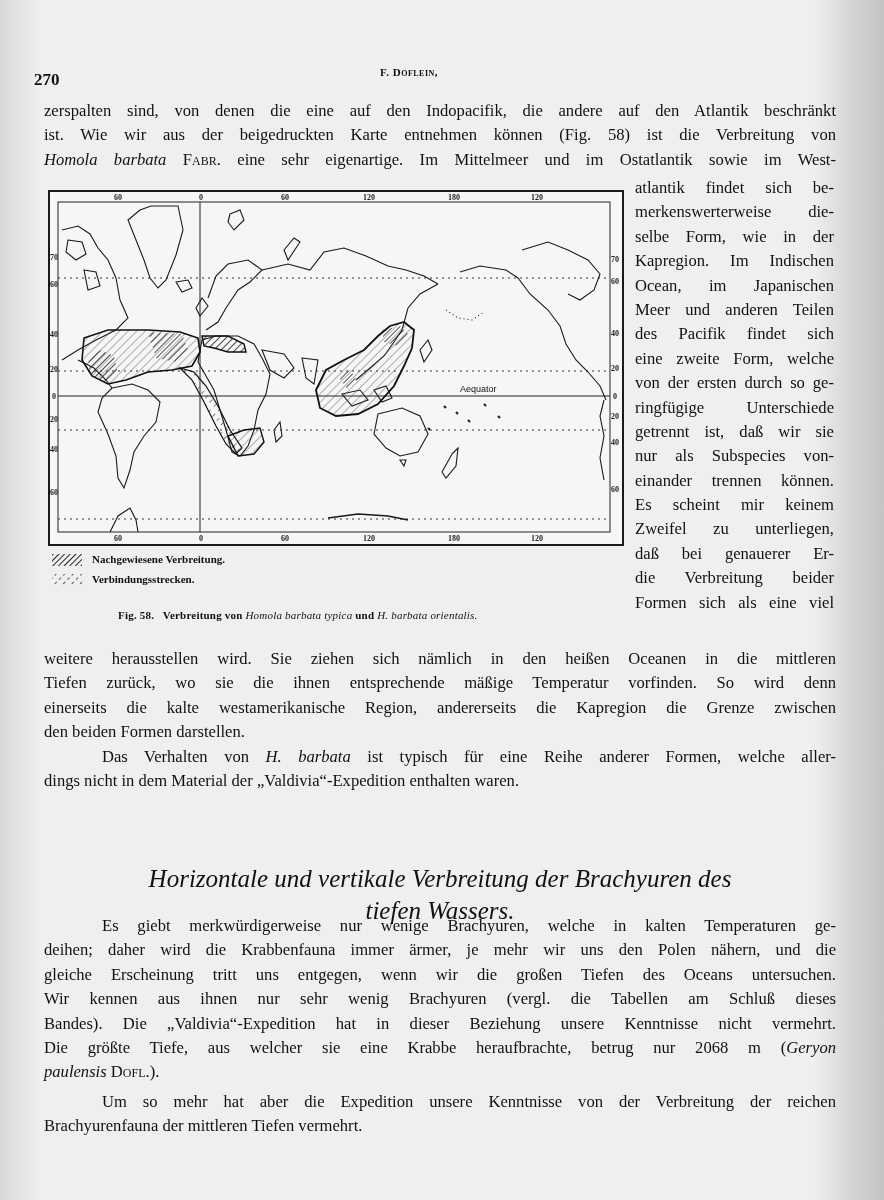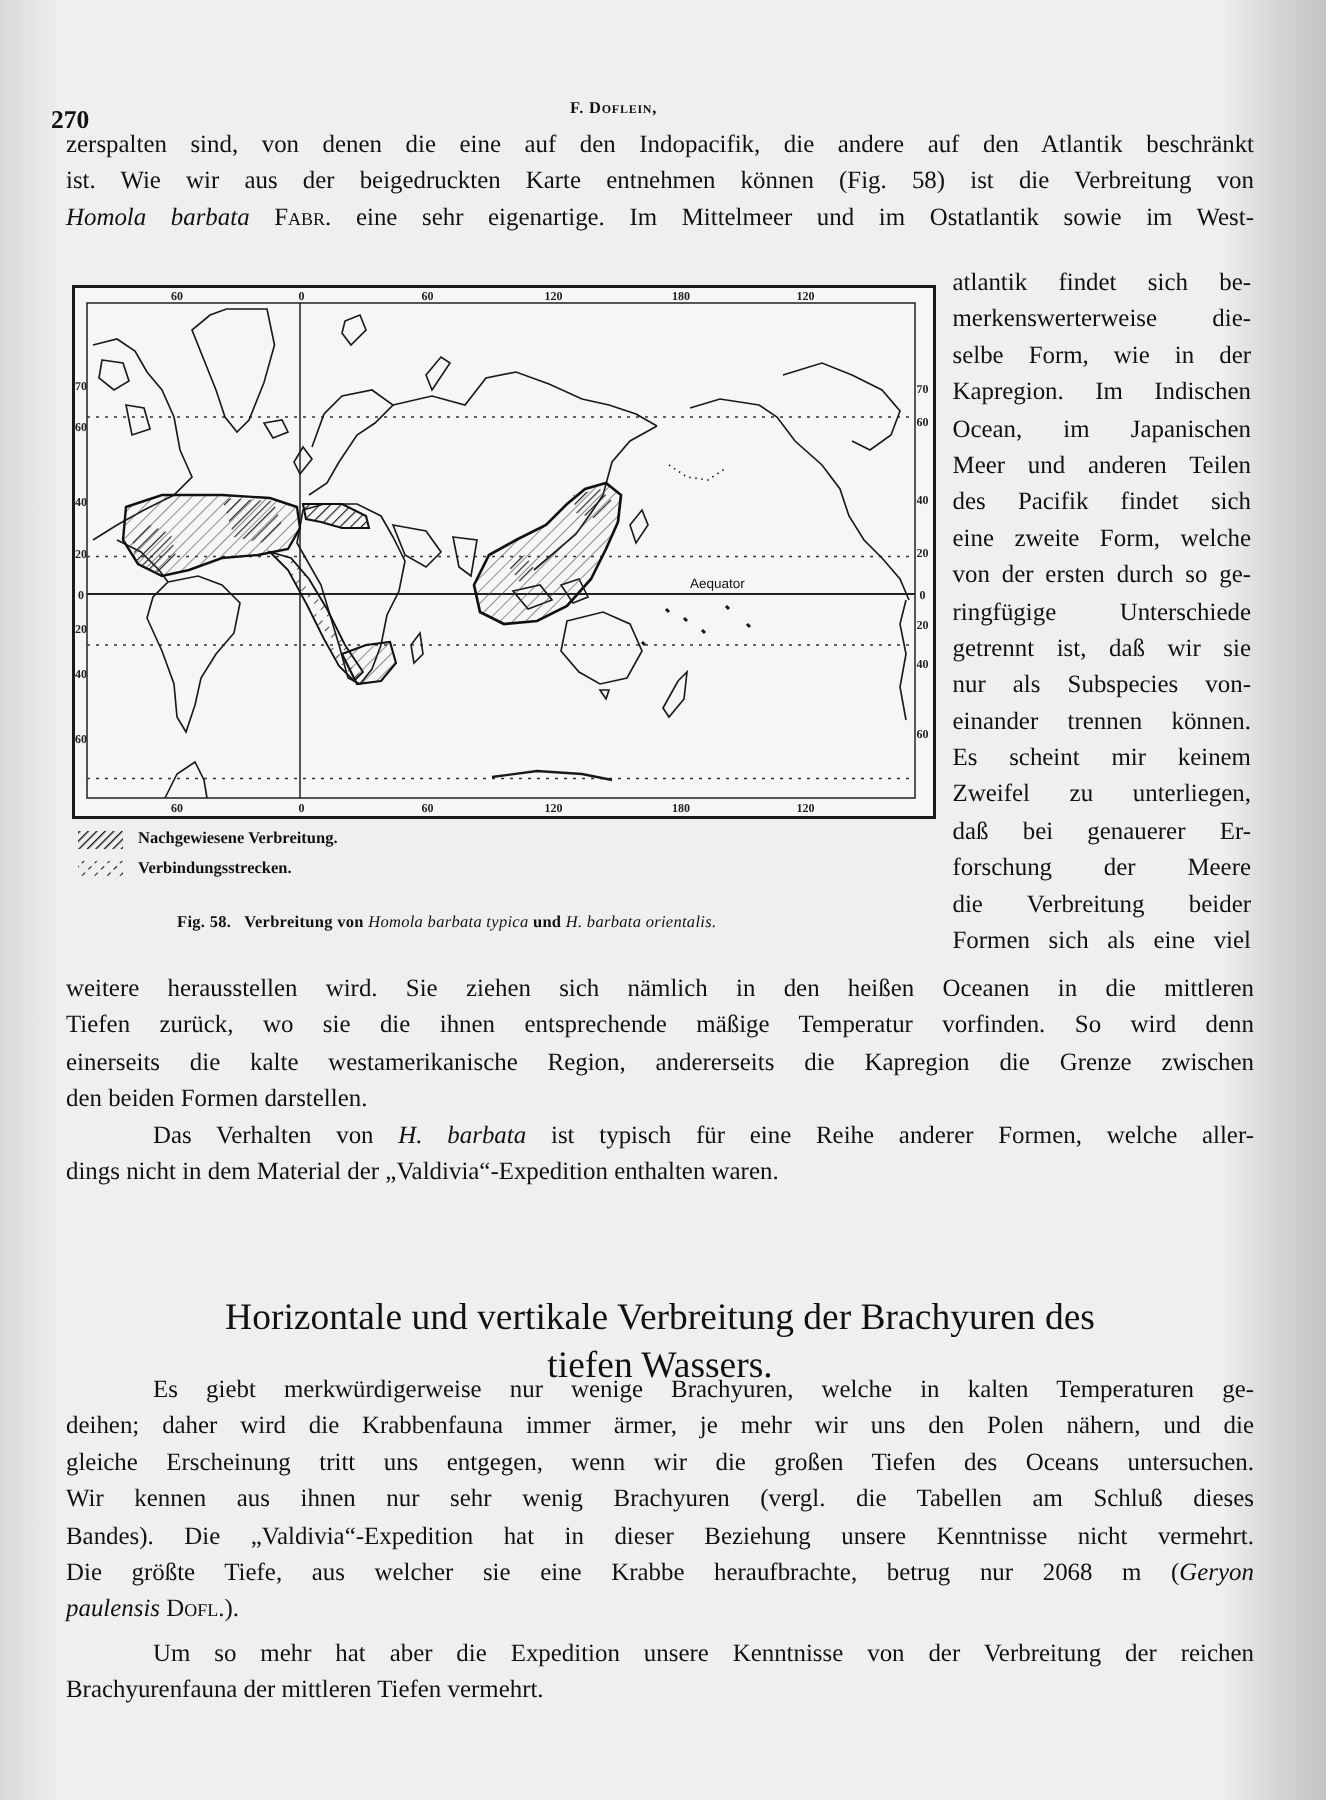--- a/index.html
+++ b/index.html
@@ -39,35 +39,35 @@
   .map-svg { position: absolute; left: 0; top: 0; }
 
   .legend { position: absolute; left: 48px; top: 553px; font-size: 11px; font-weight: bold; }
   .legend-row { display: flex; align-items: flex-start; height: 20px; }
   .legend-swatch { width: 38px; height: 14px; margin-right: 6px; }
   .caption { position: absolute; left: 118px; top: 609px; font-size: 11px; font-weight: bold; letter-spacing: 0.2px; }
   .caption i { font-weight: normal; }
 
   .section-title {
     position: absolute; left: 44px; top: 842px; width: 792px; text-align: center;
-    font-size: 25px; line-height: 32px; font-weight: normal;
+    font-size: 25px; line-height: 32px; font-weight: normal; font-style: italic;
   }
 </style>
 </head>
 <body>
 
 <div class="page-shade-left"></div>
 <div class="page-shade"></div>
 
 <div class="header">
   <span class="page-number">270</span>
   <span class="running-head sc">F. Doflein,</span>
 </div>
 
-<div class="para-full text" style="top:84px;">
+<div class="para-full text" style="top:99px;">
   <span class="line">zerspalten sind, von denen die eine auf den Indopacifik, die andere auf den Atlantik beschränkt</span>
   <span class="line">ist. Wie wir aus der beigedruckten Karte entnehmen können (Fig. 58) ist die Verbreitung von</span>
   <span class="line"><i>Homola barbata</i> <span class="sc">Fabr.</span> <span>eine sehr eigenartige. Im Mittelmeer und im Ostatlantik sowie im West-</span></span>
 </div>
 
 <div class="side-col text">
   <span class="line">atlantik findet sich be-</span>
   <span class="line">merkenswerterweise die-</span>
   <span class="line">selbe Form, wie in der</span>
   <span class="line">Kapregion. Im Indischen</span>
@@ -76,21 +76,20 @@
   <span class="line">des Pacifik findet sich</span>
   <span class="line">eine zweite Form, welche</span>
   <span class="line">von der ersten durch so ge-</span>
   <span class="line">ringfügige Unterschiede</span>
   <span class="line">getrennt ist, daß wir sie</span>
   <span class="line">nur als Subspecies von-</span>
   <span class="line">einander trennen können.</span>
   <span class="line">Es scheint mir keinem</span>
   <span class="line">Zweifel zu unterliegen,</span>
   <span class="line">daß bei genauerer Er-</span>
-  <span class="line">forschung der Meere</span>
   <span class="line">die Verbreitung beider</span>
   <span class="line">Formen sich als eine viel</span>
 </div>
 
 <div class="figure">
   <div class="map-frame"></div>
   <svg class="map-svg" width="576" height="356" viewBox="0 0 576 356">
     <defs>
       <pattern id="hatchDense" width="5" height="5" patternUnits="userSpaceOnUse" patternTransform="rotate(45)">
         <line x1="0" y1="0" x2="0" y2="5" stroke="#222" stroke-width="1.6"></line>

